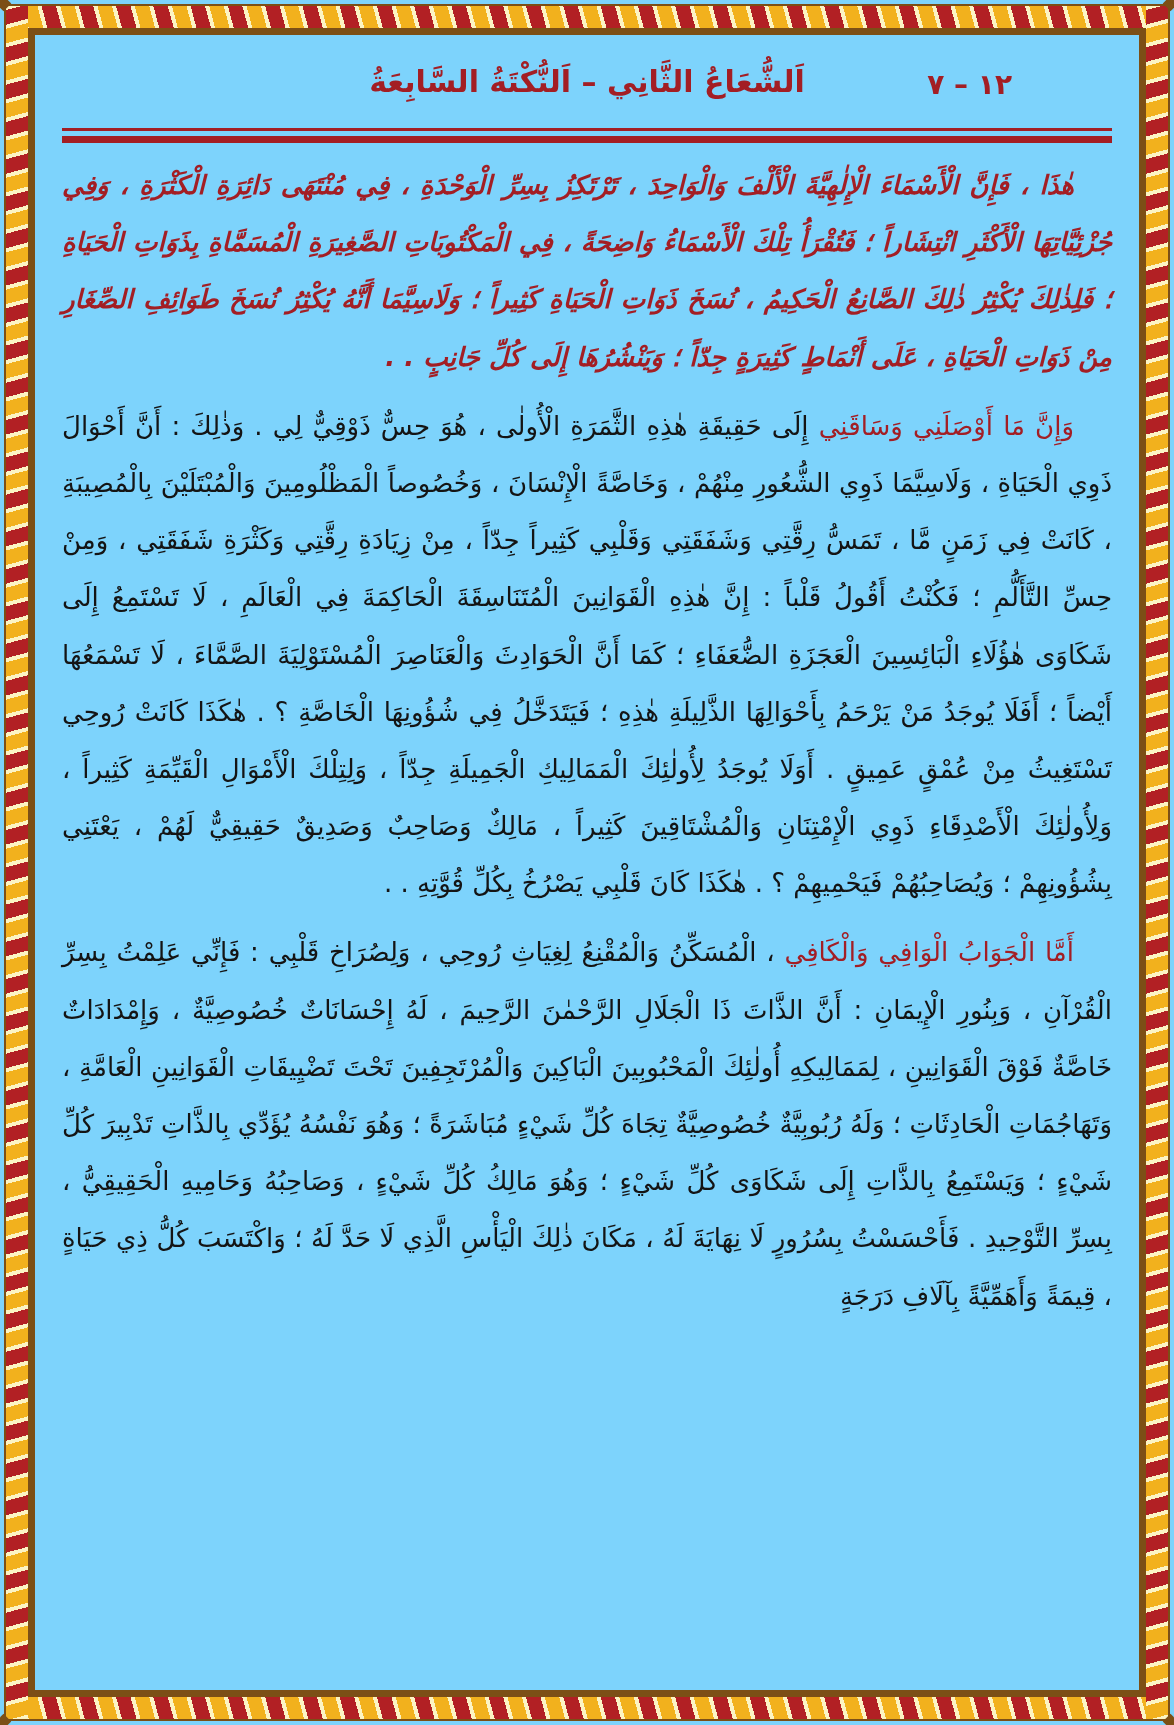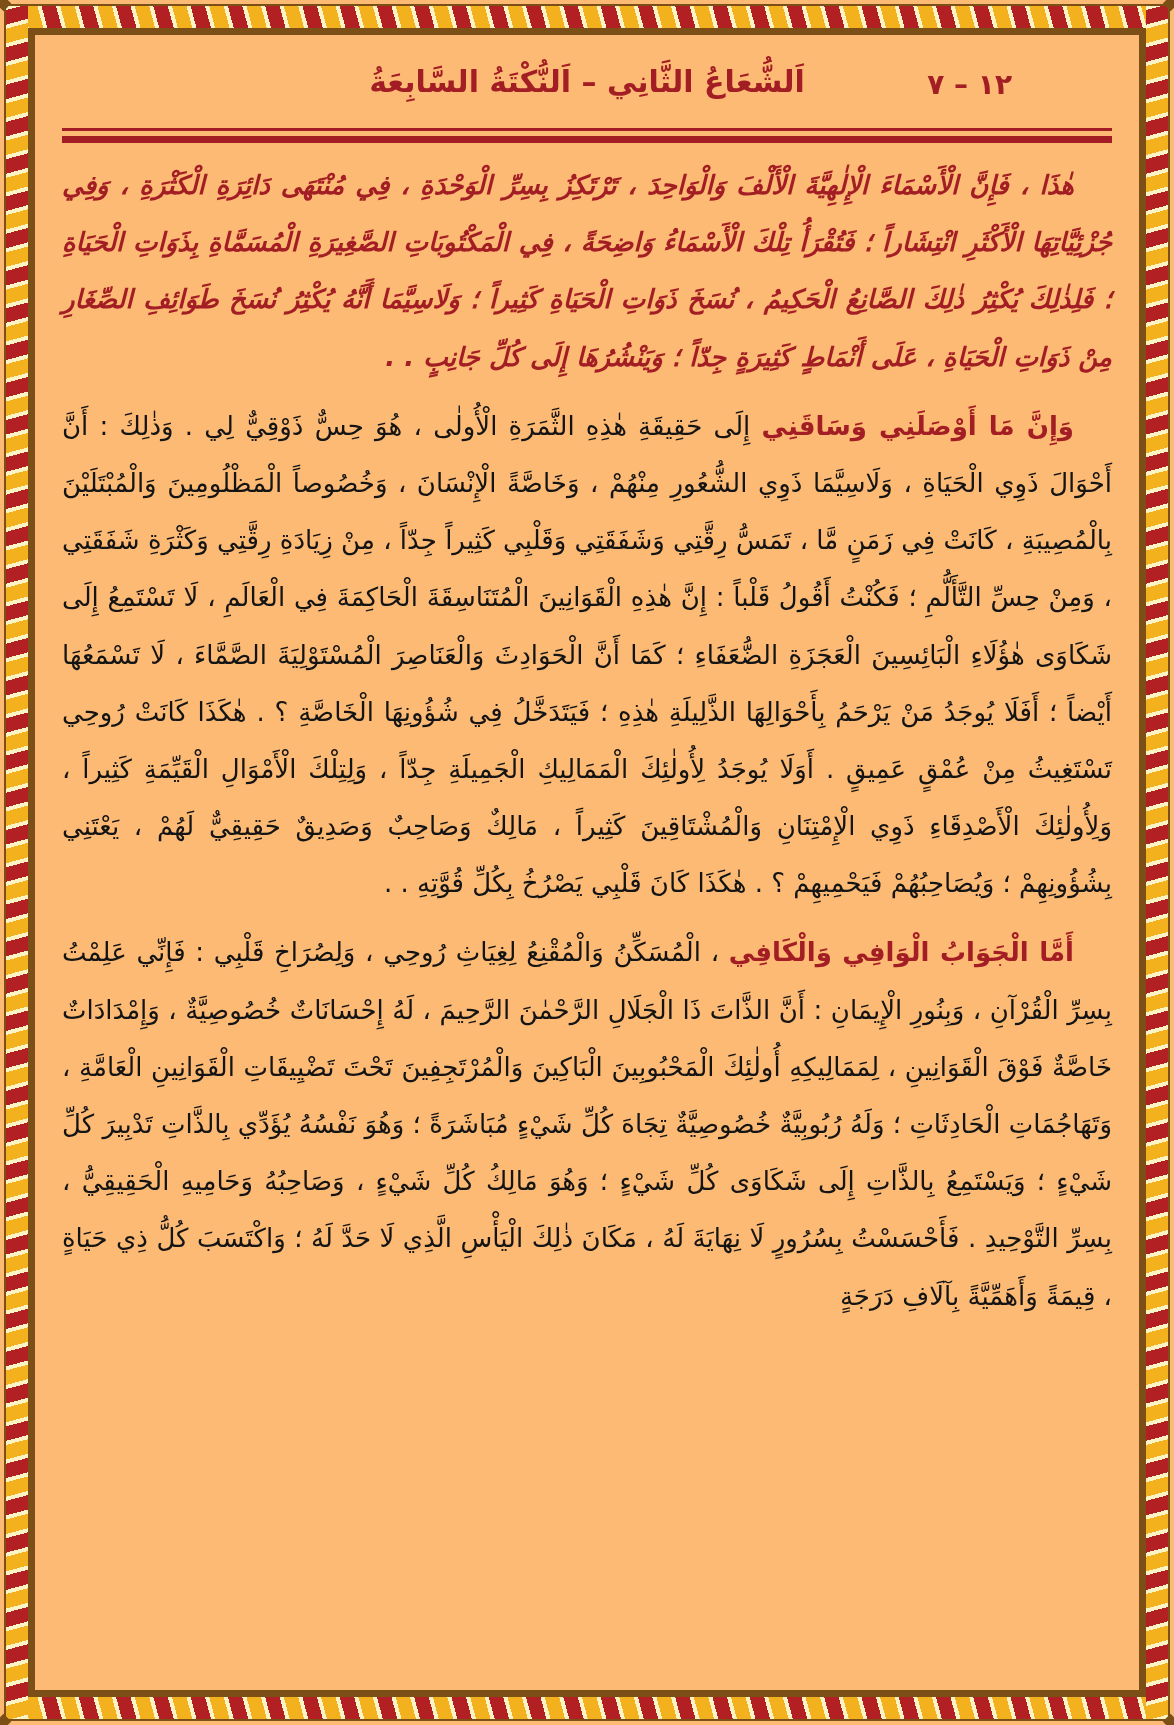--- a/index.html
+++ b/index.html
@@ -1,19 +1,19 @@
 <!DOCTYPE html>
 <html lang="ar" dir="rtl"><head>
 <meta charset="utf-8">
 <style>
   html,body{margin:0;padding:0;background:#ffffff;}
   .page{
     position:relative;
     width:1174px;height:1725px;
-    background:#fdba74;
+    background:#7dd3fc;
     font-family:"DejaVu Sans", sans-serif;
     direction:rtl;
     overflow:hidden;
   }
   
   .frame-outer{position:absolute;inset:4px;border:2px solid #7C4F16;pointer-events:none;}
   .frame-inner{position:absolute;inset:28px;border:7px solid #7C4F16;pointer-events:none;}
   .band{position:absolute;pointer-events:none;}
   .band.h{
     left:6px;right:6px;height:22px;
@@ -56,21 +56,21 @@
 
   .body-text{margin-top:14px;}
   .para{
     font-size:26px;line-height:2.2;
     text-align:justify;
     color:#141414;
     margin:0 0 12px 0;
     text-indent:38px;
   }
   .para.red-para{color:#A31E24;font-weight:bold;font-style:italic;}
-  .lead-red{color:#A31E24;font-weight:bold;}
+  .lead-red{color:#A31E24;font-weight:normal;}
 </style>
 </head>
 <body>
 
 <div class="page">
 
   <div class="band h top"></div>
   <div class="band h bottom"></div>
   <div class="band v left"></div>
   <div class="band v right"></div>

